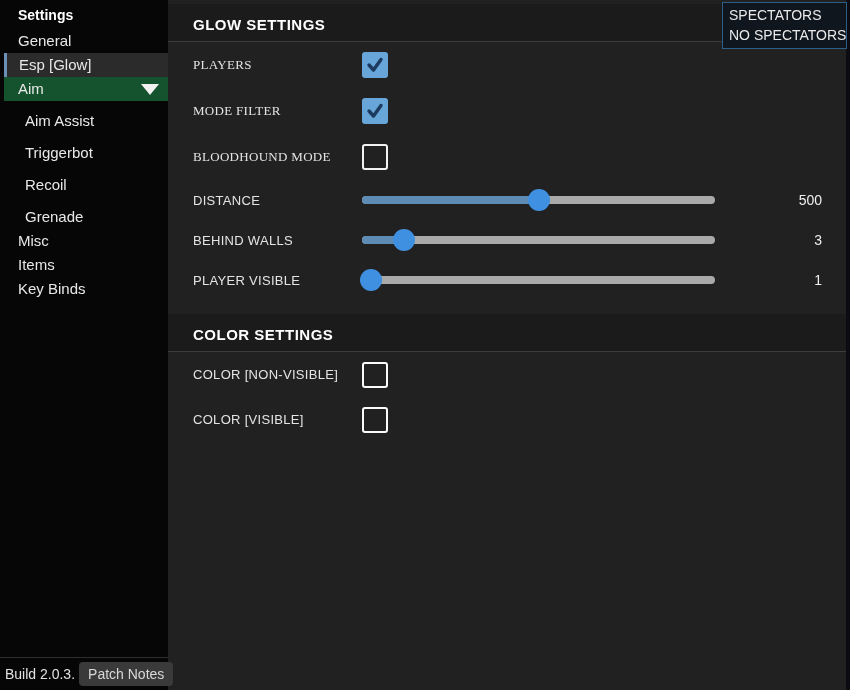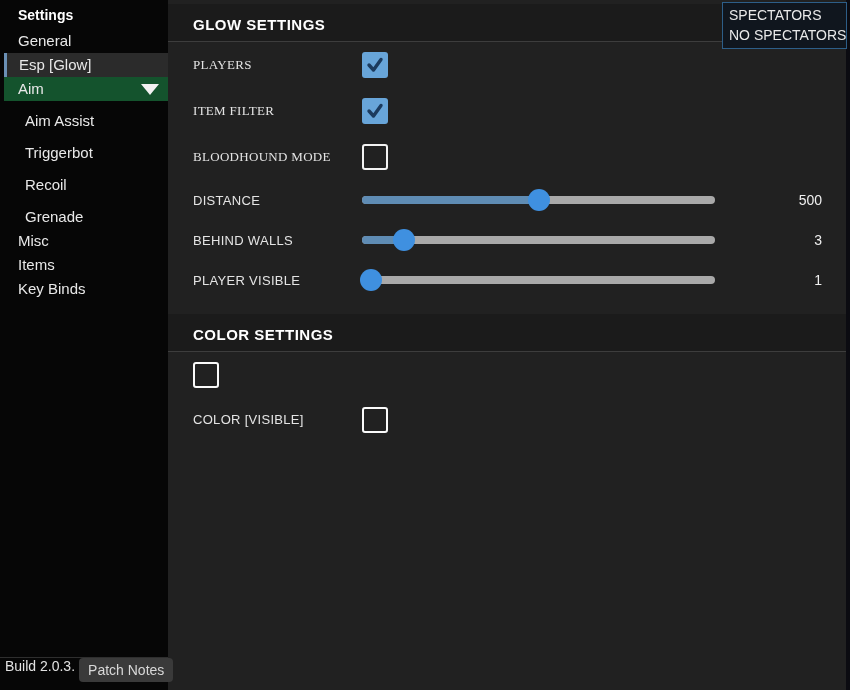--- a/index.html
+++ b/index.html
@@ -12,21 +12,21 @@
   }
   
   .sidebar { position:absolute; left:0; top:0; width:168px; height:690px; background:#060606; z-index:2; }
   .sidebar-title { padding:7px 0 6px 18px; color:#ffffff; font-weight:bold; font-size:14px; }
   .side-item { height:24px; line-height:24px; padding-left:18px; color:#e8e8e8; font-size:15px; cursor:pointer; position:relative; white-space:nowrap; }
   .side-item.selected { background:#2b2b2b; margin-left:4px; padding-left:12px; border-left:3px solid var(--selected-accent,#6b90b5); }
   .side-item.expanded { background:#14532d; margin-left:4px; padding-left:14px; }
   .side-item.sub { padding-left:25px;margin-top:8px; }
   .chevron { position:absolute; right:9px; top:7px; width:0; height:0;
     border-left:9px solid transparent; border-right:9px solid transparent; border-top:11px solid #f2f2f2; }
-  .sidebar-footer { position:absolute; left:0; bottom:0; width:168px; height:33px; border-top:1px solid #2e2e2e; display:flex; align-items:flex-start; background:#060606; }
+  .sidebar-footer { position:absolute; left:0; bottom:0; width:168px; height:33px; border-top:1px solid #2e2e2e; display:flex; align-items:center; background:#060606; }
   .build { color:#e2e2e2; font-size:14px; padding-left:5px; white-space:nowrap; }
   .patch-btn { margin-left:4px; background:#3a3a3a; color:#d8d8d8; font-size:14px; padding:4px 9px; border-radius:4px; border:none; cursor:pointer; font-family:inherit; white-space:nowrap; }
   
   .main { position:absolute; left:168px; top:4px; width:682px; height:690px; background:#212121; }
   .right-edge { position:absolute; right:0; top:0; width:4px; height:690px; background:#0b0b11; z-index:3; }
   .section-band { background:#1b1b1b; border-bottom:1px solid #3d3d3d; height:38px; }
   .section-header { padding:12px 0 0 25px; color:#ffffff; font-weight:bold; font-size:15px; letter-spacing:0.5px; }
   .gap { height:14px; }
   .row { display:flex; align-items:center; padding-left:25px; }
   .row-label { width:169px; color:#e4e4e4; font-size:13px; letter-spacing:0.3px; white-space:nowrap; }
@@ -106,21 +106,21 @@
   <div>
       <div class="row cb-row">
     <span class="row-label">PLAYERS</span>
     <span class="checkbox checked">
       <svg width="20" height="20" viewBox="0 0 20 20">
         <polyline points="4,10 8.5,15 16,4.5" fill="none" stroke="#1c3b5e" stroke-width="3.4" stroke-linecap="round" stroke-linejoin="round"></polyline>
       </svg>
     </span>
   </div>
       <div class="row cb-row">
-    <span class="row-label">ITEM FILTER</span>
+    <span class="row-label">MODE FILTER</span>
     <span class="checkbox checked">
       <svg width="20" height="20" viewBox="0 0 20 20">
         <polyline points="4,10 8.5,15 16,4.5" fill="none" stroke="#1c3b5e" stroke-width="3.4" stroke-linecap="round" stroke-linejoin="round"></polyline>
       </svg>
     </span>
   </div>
       <div class="row cb-row">
     <span class="row-label">BLOODHOUND MODE</span>
     <span class="checkbox unchecked">
       
@@ -155,20 +155,21 @@
     </span>
     <span class="slider-value">1</span>
   </div>
     </div>
   <div class="gap"></div>
   <div class="section-band">
     <div class="section-header">COLOR SETTINGS</div>
   </div>
   <div>
       <div class="row swatch-row">
+    <span class="row-label">COLOR [NON-VISIBLE]</span>
     <span class="swatch"></span>
   </div>
       <div class="row swatch-row">
     <span class="row-label">COLOR [VISIBLE]</span>
     <span class="swatch"></span>
   </div>
     </div>
 </div>
 
 <div class="spectators">

